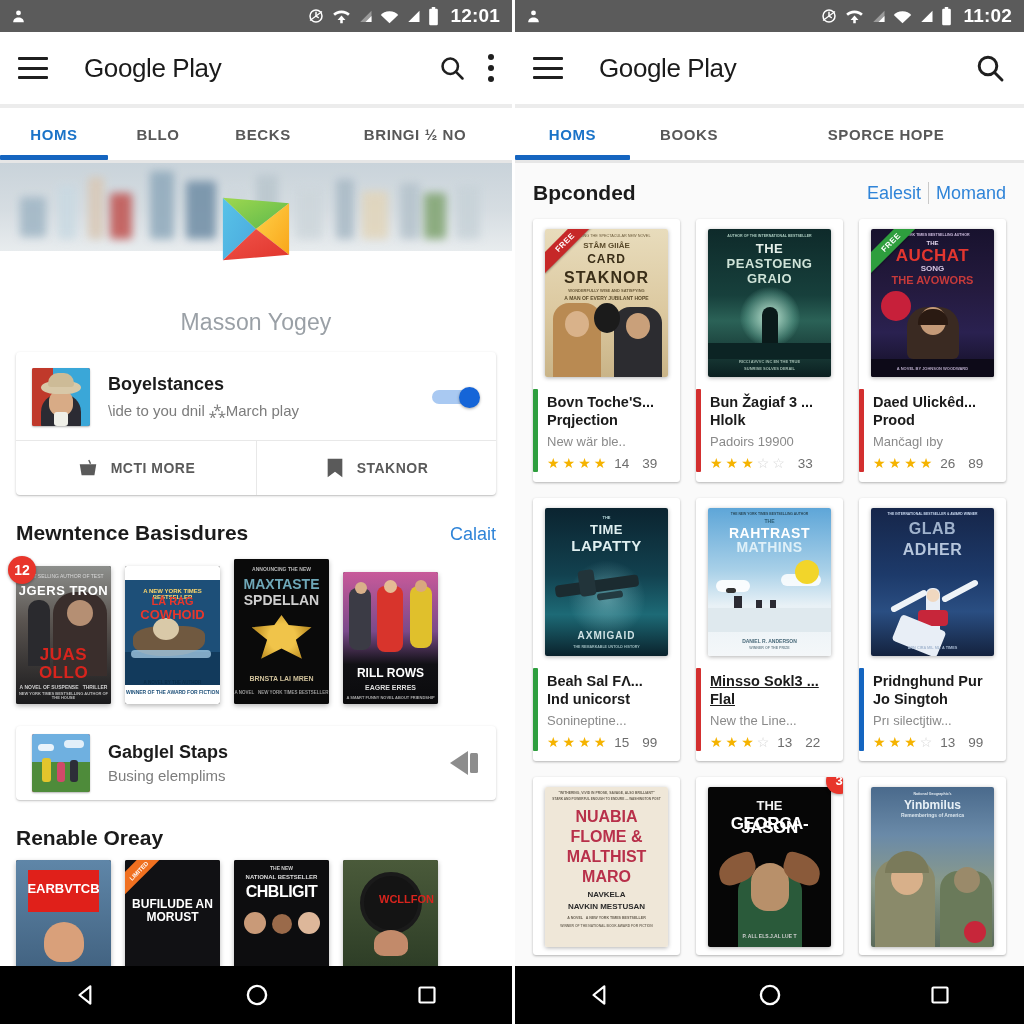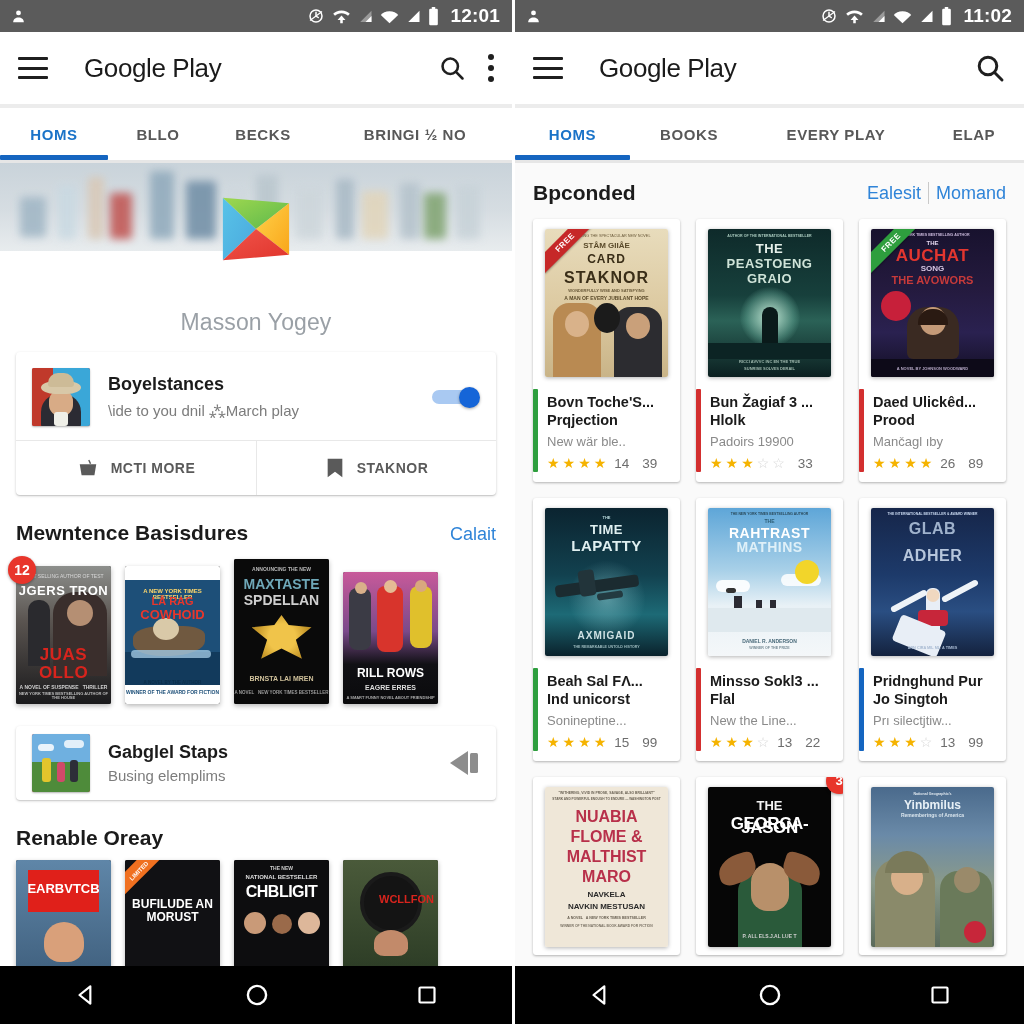--- a/index.html
+++ b/index.html
@@ -611,24 +611,21 @@
 
     <div class="tabs">
       <div class="tab active" style="flex:0 0 115px;">
         <span>HOMS</span>
         <span class="underline"></span>
       </div>
       <div class="tab" style="flex:0 0 118px;">
         <span>BOOKS</span>
       </div>
       <div class="tab" style="flex:1 1 auto;">
-        <span>EVERY PLAY</span>
-      </div>
-      <div class="tab" style="flex:0 0 100px;">
-        <span>ELAP</span>
+        <span>SPORCE HOPE</span>
       </div>
     </div>
     <div class="tabs-base"></div>
 
     <div class="content" style="background:#fafafa;">
 
       <div class="subhead">
         <div class="subhead-title">Bpconded</div>
         <div class="subhead-links">
           <span class="subhead-link">Ealesit</span>
@@ -784,21 +781,21 @@
               <div class="art-txt" style="top:5px;font-size:3.4px;color:#2a4a5c;">THE NEW YORK TIMES BESTSELLING AUTHOR</div>
               <div class="art-txt" style="top:11px;font-size:5px;color:#2a5a72;">THE</div>
               <div class="art-txt" style="top:18px;font-size:14px;color:#ffffff;letter-spacing:.5px;">RAHTRAST</div>
               <div class="art-txt" style="top:32px;font-size:14px;color:#dff0f8;letter-spacing:.5px;">MATHINS</div>
               <div class="art-txt" style="bottom:12px;font-size:5px;color:#4a6a7a;">DANIEL R. ANDERSON</div>
               <div class="art-txt" style="bottom:5px;font-size:3.6px;color:#7a8e98;">WINNER OF THE PRIZE</div>
             </div>
           </div>
           <div class="bc-info">
             <div class="bc-accent" style="background:#d32f2f;"></div>
-            <div class="bc-title" style="white-space:pre-line;">Minsso Sokl3 ...
+            <div class="bc-title" style="white-space:pre-line;text-decoration:underline;">Minsso Sokl3 ...
 Flal</div>
             <div class="bc-sub">New the Line...</div>
             <div class="bc-rating">
               <span class="star">★</span>
               <span class="star">★</span>
               <span class="star">★</span>
               <span class="star off">☆</span>
               <span class="bc-num">13</span>
               <span class="bc-num2">22</span>
             </div>
@@ -810,21 +807,21 @@
             <div class="bc-cover">
               <div class="art" style="background:linear-gradient(180deg,#16264a 0%,#1d3a6a 45%,#2a4e82 70%,#14223e 100%);"></div>
               <div style="position:absolute;left:50%;bottom:14px;transform:translateX(-50%);width:14px;height:54px;background:#e8eef6;border-radius:6px;"></div>
               <div style="position:absolute;left:50%;bottom:54px;transform:translateX(-50%);width:13px;height:13px;background:#f0d8c0;border-radius:50%;"></div>
               <div style="position:absolute;left:18px;bottom:52px;width:40px;height:6px;background:#eef3f8;transform:rotate(-28deg);border-radius:3px;"></div>
               <div style="position:absolute;right:14px;bottom:62px;width:40px;height:6px;background:#eef3f8;transform:rotate(-28deg);border-radius:3px;"></div>
               <div style="position:absolute;left:50%;bottom:30px;transform:translateX(-50%);width:30px;height:16px;background:#c7263a;border-radius:4px;"></div>
               <div style="position:absolute;left:24px;bottom:6px;width:48px;height:28px;background:#e8eef6;transform:rotate(22deg);border-radius:4px;"></div>
               <div class="art-txt" style="top:5px;font-size:3.4px;color:#c6d6ee;">THE INTERNATIONAL BESTSELLER &amp; AWARD WINNER</div>
               <div class="art-txt" style="top:13px;font-size:16px;color:#9fb2cc;letter-spacing:.5px;">GLAB</div>
-              <div class="art-txt" style="top:40px;font-size:16px;color:#b6c6dc;letter-spacing:.5px;">ADHER</div>
+              <div class="art-txt" style="top:34px;font-size:16px;color:#b6c6dc;letter-spacing:.5px;">ADHER</div>
               <div class="art-txt" style="bottom:6px;font-size:3.8px;color:#a8bad2;">ANN CIRA MIL ML. A TIMES</div>
             </div>
           </div>
           <div class="bc-info">
             <div class="bc-accent" style="background:#1565c0;"></div>
             <div class="bc-title" style="white-space:pre-line;">Pridnghund Pur
 Jo Singtoh</div>
             <div class="bc-sub">Prı silectjtiw...</div>
             <div class="bc-rating">
               <span class="star">★</span>

